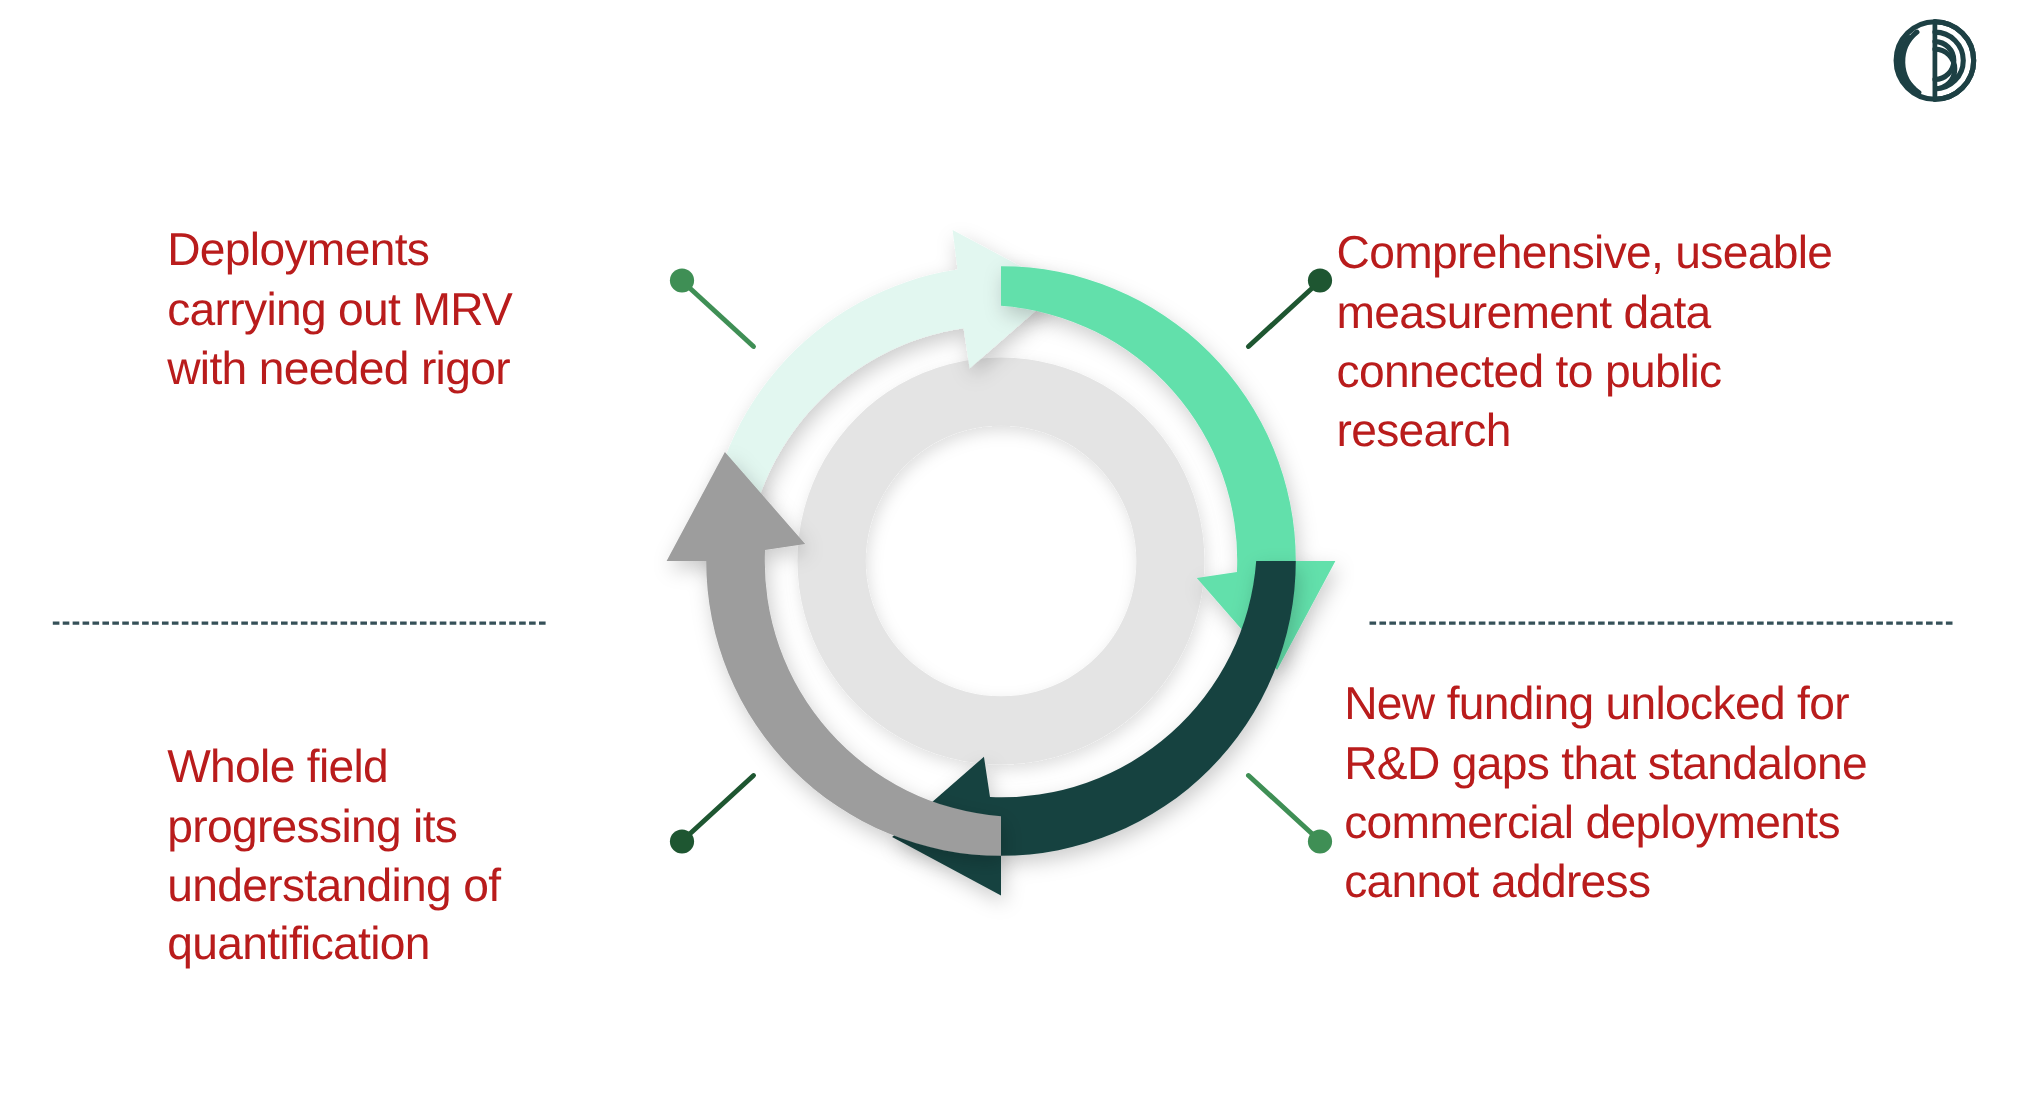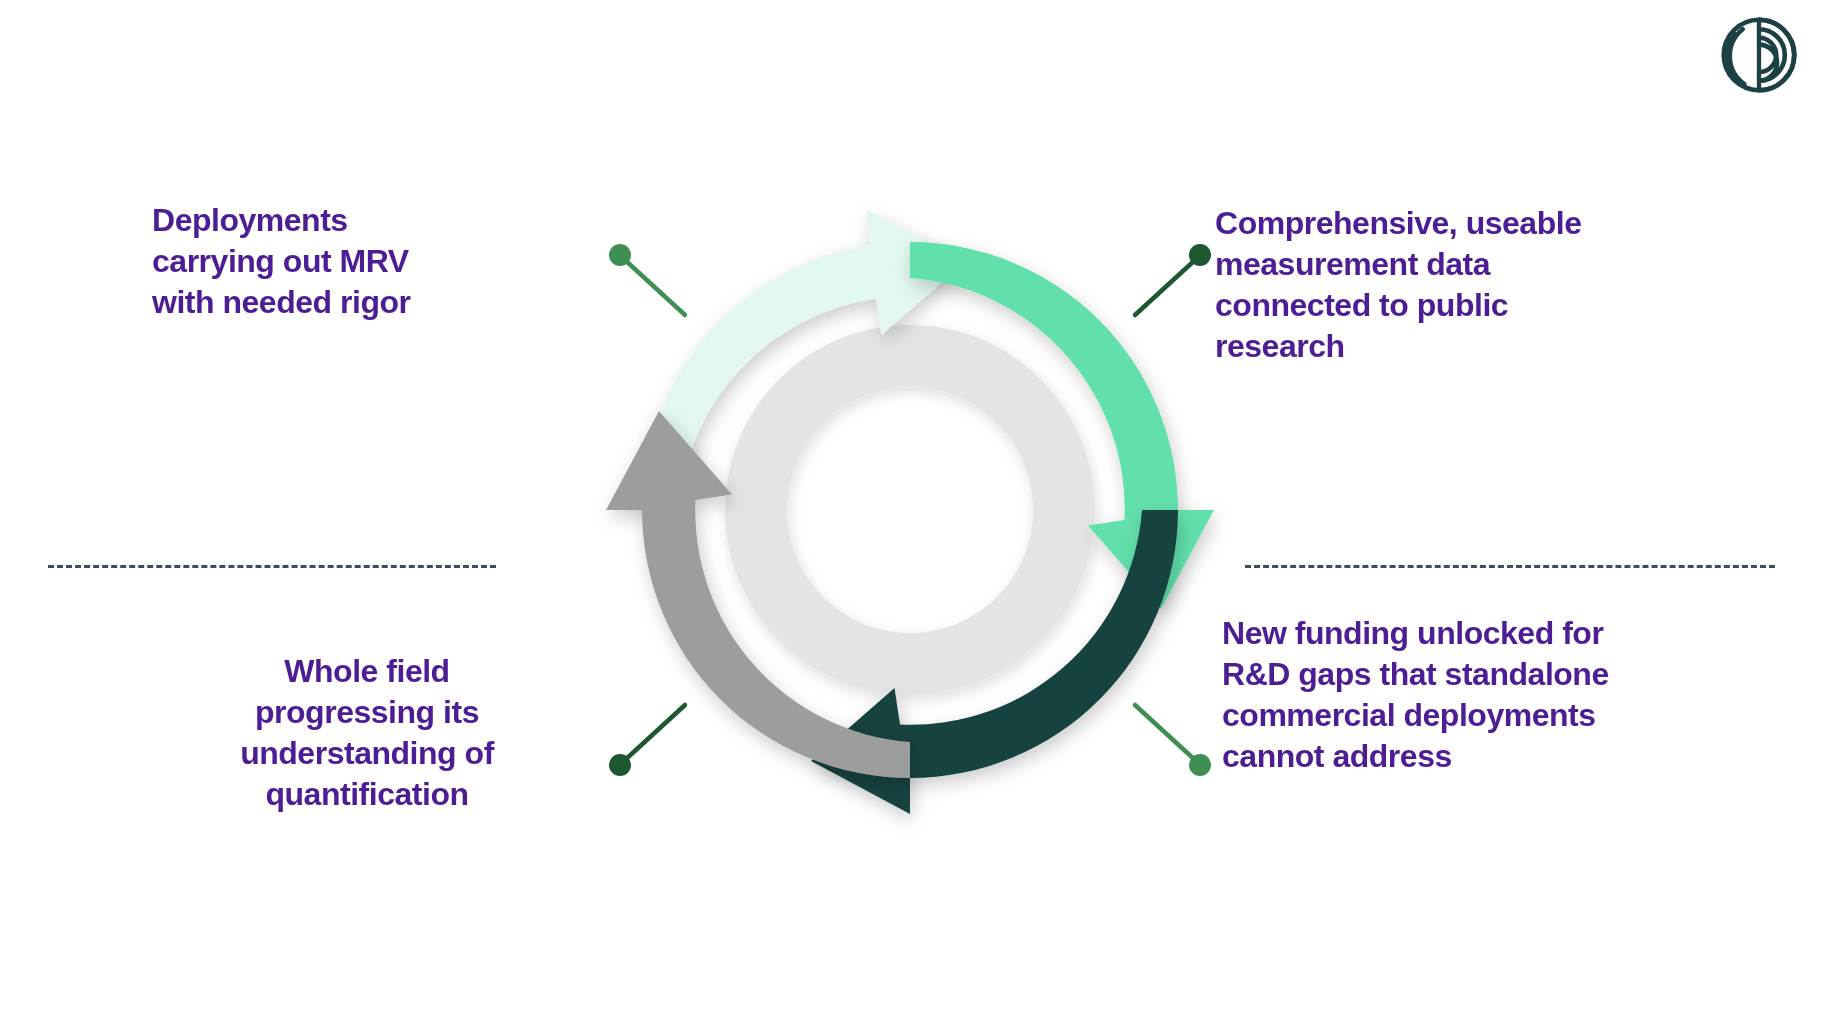--- a/index.html
+++ b/index.html
@@ -47,30 +47,30 @@
     height: 0;
     border-top: 3px dashed #24424a;
     opacity: .92;
   }
   .divider-left  { left: 48px;   top: 565px; width: 448px; }
   .divider-right { left: 1245px; top: 565px; width: 530px; }
 
   
   .callout {
     position: absolute;
-    font-weight: 700;
-    font-size: 32px;
+    font-weight: 400;
+    font-size: 42px;
     line-height: 1.28;
     letter-spacing: -0.015em;
-    color: #4c1d95;
+    color: #b91c1c;
     white-space: pre-line;
   }
   .callout-tl { left: 152px;  top: 200px; width: 430px; }
   .callout-tr { left: 1215px; top: 203px; width: 600px; }
-  .callout-bl { left: 152px;  top: 651px; width: 430px; text-align: center; }
+  .callout-bl { left: 152px;  top: 670px; width: 430px; }
   .callout-br { left: 1222px; top: 613px; width: 600px; }
 </style>
 </head>
 <body>
 
 <div class="brand-logo">
   <svg viewBox="0 0 100 100" width="86" height="86" aria-hidden="true">
     <g fill="none" stroke="#1d4044" stroke-width="5.4" stroke-linecap="round">
       <circle cx="50" cy="50" r="41"></circle>
       <path d="M50 9 A41 41 0 0 1 50 91"></path>

